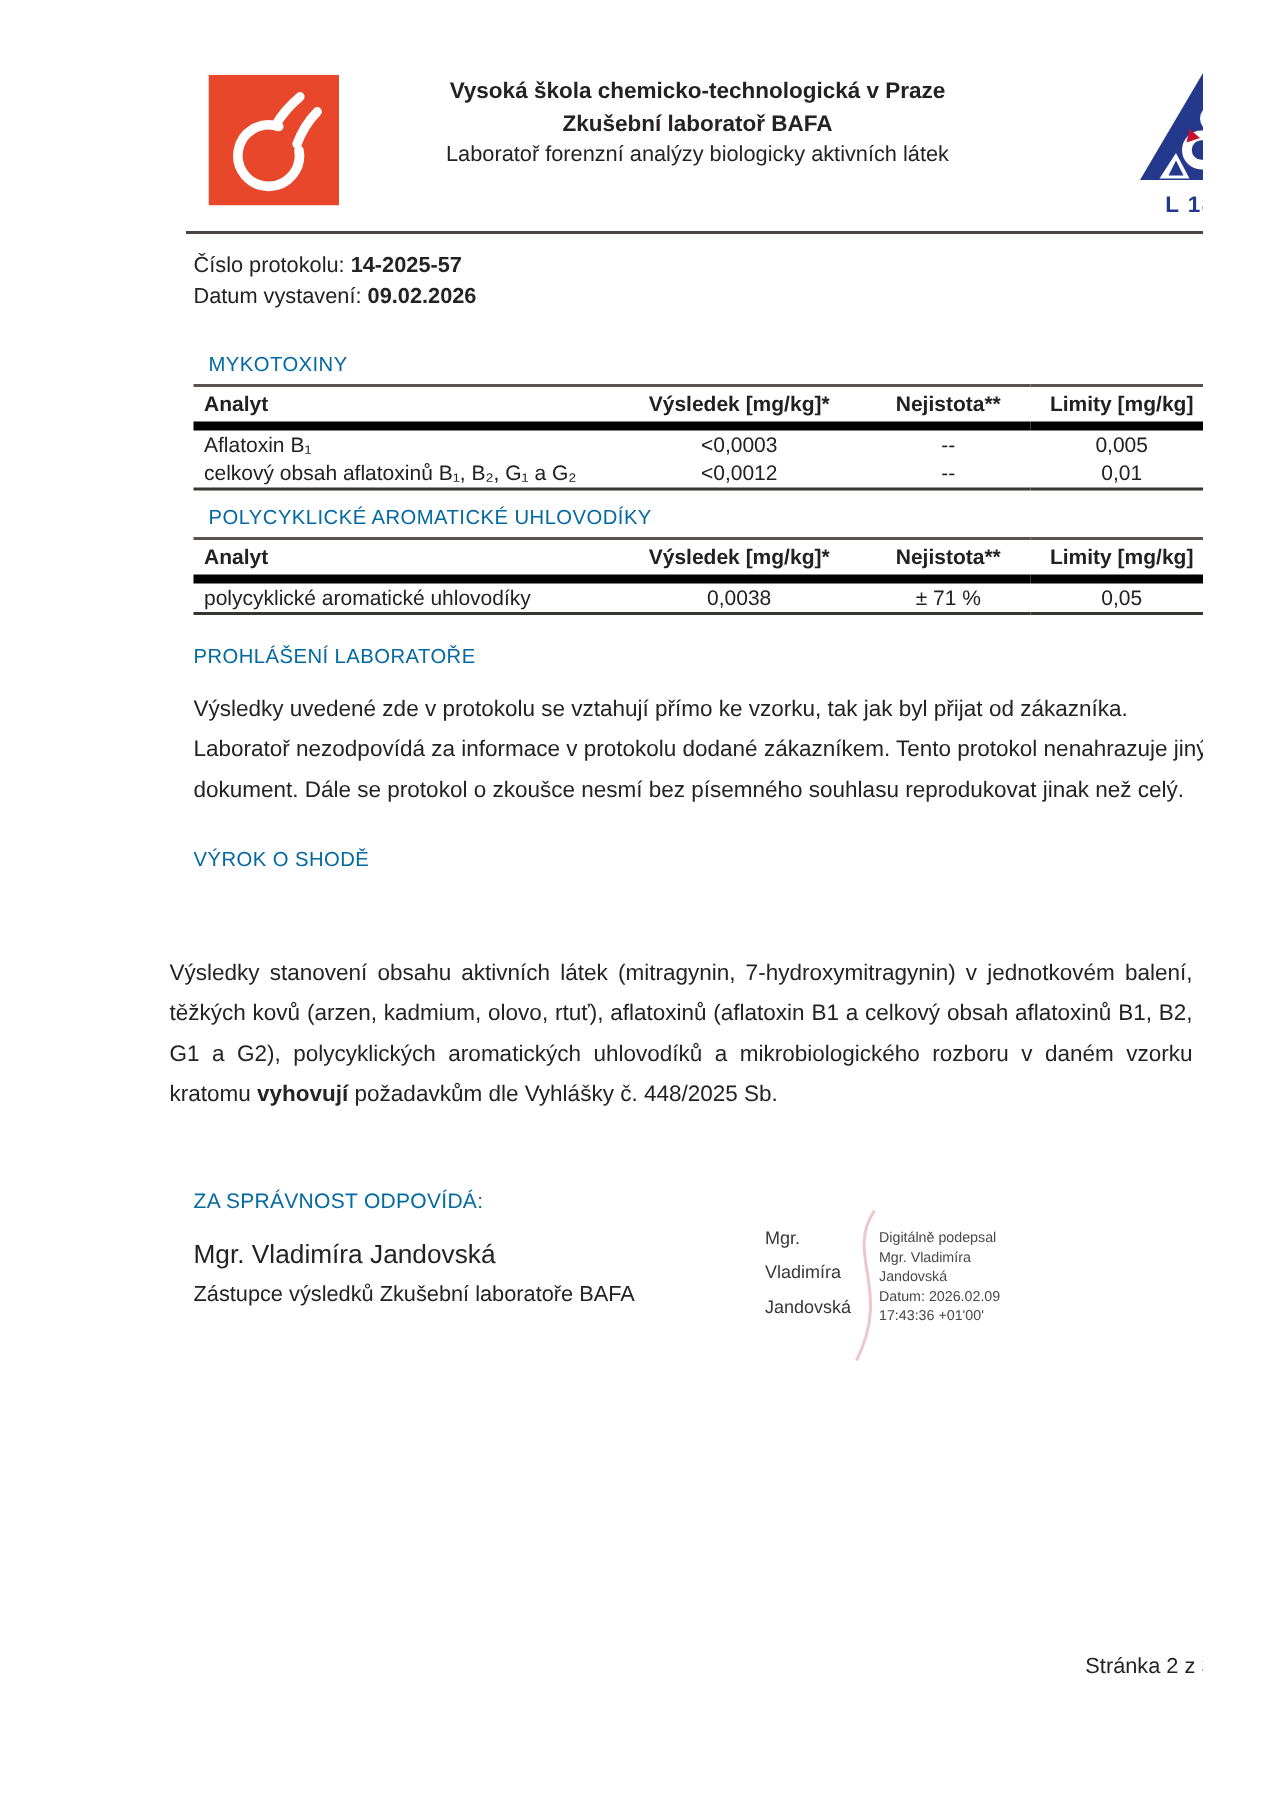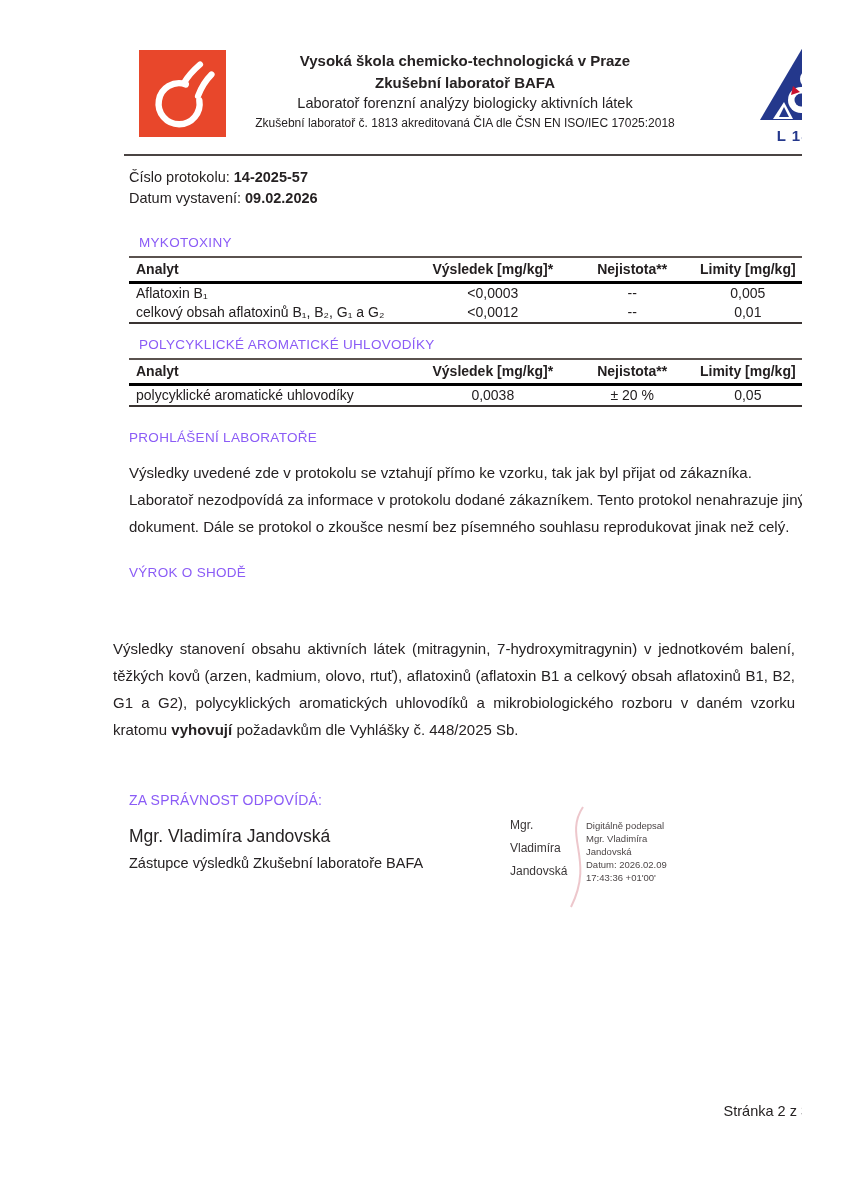--- a/index.html
+++ b/index.html
@@ -31,32 +31,32 @@
     display: block; margin-top: 1px;
     color: #24388C; font-weight: bold; font-size: 15px; letter-spacing: 1px;
   }
   .header-rule { left: 78px; top: 154px; width: 690px; height: 2px; background: #4a4443; }
 
   
   .protocol-meta { left: 83px; top: 167px; font-size: 14.5px; line-height: 21px; }
   .protocol-meta b { font-weight: bold; }
 
   
-  .section-title { font-size: 13.5px; letter-spacing: .3px; color: #8b5cf6; }
+  .section-title { font-size: 13.5px; letter-spacing: .3px; color: #0369a1; }
   .title-myko { left: 93px; top: 235px; }
   .title-pah  { left: 93px; top: 337px; }
 
   .lab-table {
     width: 680px; border-collapse: collapse;
     font-size: 14px; color: #242021;
     border-top: 2px solid #5a524f;
     border-bottom: 2px solid #3a3432;
   }
   .lab-table thead th {
-    border-bottom: 3px solid #000000;
+    border-bottom: 6px solid #000000;
     font-weight: bold; padding: 3px 4px 4px;
   }
   .lab-table td { padding: 1px 4px 2px; }
   .lab-table th.c0, .lab-table td.c0 { text-align: left; padding-left: 7px; }
   .lab-table th.cc, .lab-table td.cc { text-align: center; }
   .tbl-myko { left: 83px; top: 256px; }
   .tbl-pah  { left: 83px; top: 358px; }
 
   
   .title-declaration { left: 83px; top: 430px; }
@@ -97,21 +97,20 @@
       <path d="M 59.6 47.5 A 20.5 20.5 0 1 1 44.0 33.6" fill="none" stroke="#ffffff" stroke-width="6.4" stroke-linecap="round" transform="rotate(8 40 54)"></path>
       <path d="M 45 33 C 49 26, 54 20.5, 61 14.5" fill="none" stroke="#ffffff" stroke-width="6.2" stroke-linecap="round"></path>
       <path d="M 59 46 C 62 38, 66.5 30.5, 72.5 24.5" fill="none" stroke="#ffffff" stroke-width="6.2" stroke-linecap="round"></path>
     </svg>
   </div>
 
   <div class="abs header-text">
     <div class="l1">Vysoká škola chemicko-technologická v Praze</div>
     <div class="l2">Zkušební laboratoř BAFA</div>
     <div class="l3">Laboratoř forenzní analýzy biologicky aktivních látek</div>
-    <div class="l4">Zkušební laboratoř č. 1813 akreditovaná ČIA dle ČSN EN ISO/IEC 17025:2018</div>
   </div>
 
   <div class="abs logo-cia">
     <svg width="92" height="76" viewBox="0 0 92 76" aria-hidden="true">
       <polygon points="46,1 89,74 3,74" fill="#24388C"></polygon>
       <circle cx="44" cy="54" r="13" fill="#ffffff"></circle>
       <circle cx="44" cy="54" r="6.5" fill="#24388C"></circle>
       <circle cx="52" cy="33" r="9" fill="#ffffff"></circle>
       <circle cx="52" cy="33" r="4.5" fill="#24388C"></circle>
       <polygon points="16,73 36,73 27,56" fill="#ffffff"></polygon>
@@ -181,21 +180,21 @@
         <th class="c0">Analyt</th>
         <th class="cc">Výsledek [mg/kg]*</th>
         <th class="cc">Nejistota**</th>
         <th class="cc">Limity [mg/kg]</th>
       </tr>
     </thead>
     <tbody>
       <tr>
         <td class="c0">polycyklické aromatické uhlovodíky</td>
         <td class="cc">0,0038</td>
-        <td class="cc">± 20 %</td>
+        <td class="cc">± 71 %</td>
         <td class="cc">0,05</td>
       </tr>
     </tbody>
   </table>
 
   <div class="abs section-title title-declaration">PROHLÁŠENÍ LABORATOŘE</div>
   <div class="abs para para-declaration">Výsledky uvedené zde v protokolu se vztahují přímo ke vzorku, tak jak byl přijat od zákazníka. Laboratoř nezodpovídá za informace v protokolu dodané zákazníkem. Tento protokol nenahrazuje jiný dokument. Dále se protokol o zkoušce nesmí bez písemného souhlasu reprodukovat jinak než celý.</div>
 
   <div class="abs section-title title-conformity">VÝROK O SHODĚ</div>
   <div class="abs para para-result"><span>Výsledky stanovení obsahu aktivních látek (mitragynin, 7-hydroxymitragynin) v jednotkovém balení, těžkých kovů (arzen, kadmium, olovo, rtuť), aflatoxinů (aflatoxin B1 a celkový obsah aflatoxinů B1, B2, G1 a G2), polycyklických aromatických uhlovodíků a mikrobiologického rozboru v daném vzorku kratomu </span><b>vyhovují</b><span> požadavkům dle Vyhlášky č. 448/2025 Sb.</span></div>

